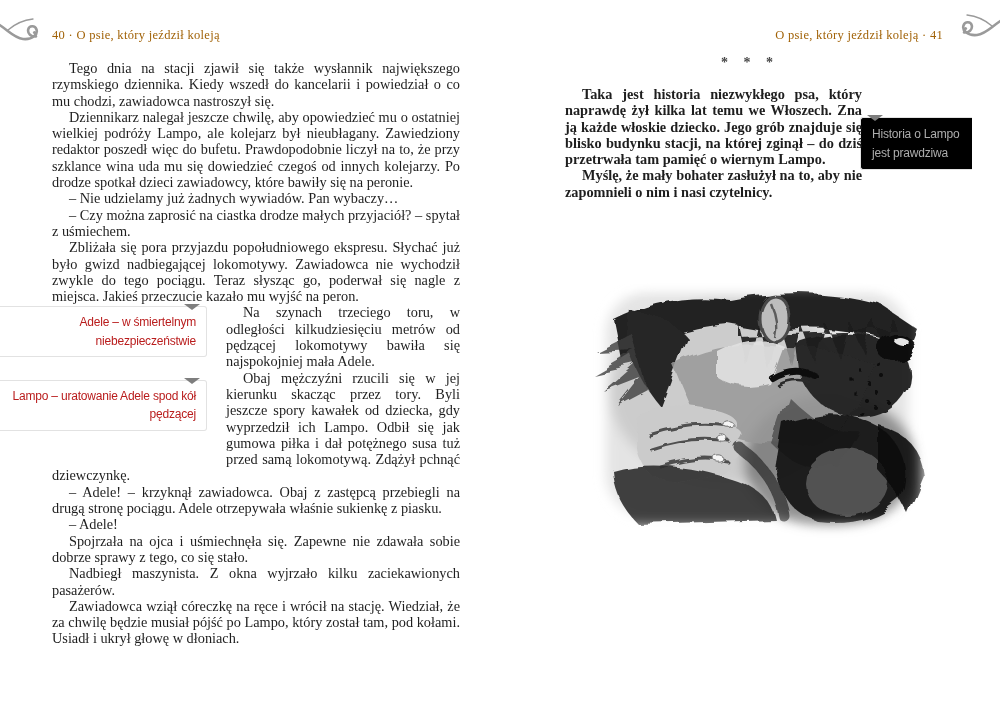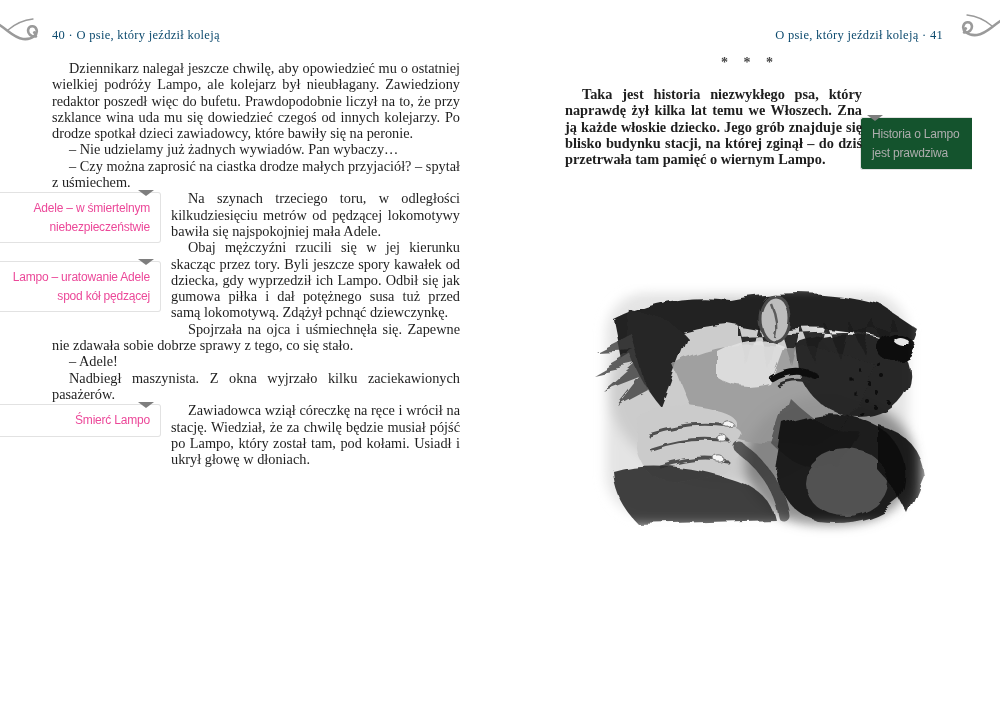--- a/index.html
+++ b/index.html
@@ -2,58 +2,58 @@
 <html lang="pl"><head>
 <meta charset="utf-8">
 <style>
   html,body{margin:0;padding:0;}
   body{
     width:1000px;height:707px;position:relative;background:#ffffff;
     font-family:"Liberation Serif", serif;color:#1e1e1e;overflow:hidden;
   }
   
   .running-head{
-    position:absolute;top:28px;font-size:12.5px;color:#0c4a6e;
+    position:absolute;top:28px;font-size:12.5px;color:#a16207;
     letter-spacing:.3px;white-space:nowrap;
   }
   .running-head.left{left:52px;}
   .running-head.right{right:57px;}
   
   .flourish{position:absolute;top:10px;width:52px;height:40px;}
   .flourish.left{left:0;}
   .flourish.right{right:0;top:6px;}
   
   .column{
     position:absolute;font-size:14.3px;line-height:16.3px;
     text-align:justify;color:#1e1e1e;
   }
   .col-left{left:52px;top:60px;width:408px;}
   .col-right{left:565px;top:86px;width:297px;font-weight:bold;}
   .column p{margin:0;text-indent:17px;}
   
   .note-left{
-    float:left;clear:left;width:161px;margin-left:-52px;margin-right:10px;
+    float:left;clear:left;width:207px;margin-left:-52px;margin-right:19px;
     box-sizing:border-box;background:#fff;
     border:1px solid #e2e2e2;border-left:none;border-radius:0 3px 3px 0;
     padding:6px 10px 6px 8px;text-align:right;position:relative;
     font-family:"Liberation Sans", sans-serif;font-size:12px;line-height:18.5px;
-    color:#ec4899;letter-spacing:-.2px;text-indent:0;
+    color:#b91c1c;letter-spacing:-.2px;text-indent:0;
   }
   .note-left::after{
     content:"";position:absolute;top:-3px;right:6px;width:0;height:0;
     border-left:8px solid transparent;border-right:8px solid transparent;
     border-top:6px solid #7e7e7e;
   }
   .note-a{margin-top:2px;margin-bottom:8px;}
   .note-b{margin-top:10px;margin-bottom:24px;}
   .note-c{margin-top:2px;margin-bottom:18px;}
   
   .note-right{
     position:absolute;left:860px;top:117px;width:112px;box-sizing:border-box;
-    background:#14532d;border:1px solid #e2e2e2;border-right:none;
+    background:#000000;border:1px solid #e2e2e2;border-right:none;
     border-radius:3px 0 0 3px;padding:7px 8px 7px 11px;text-align:left;
     font-family:"Liberation Sans", sans-serif;font-size:12px;line-height:18.5px;
     color:#adadad;letter-spacing:-.2px;
   }
   .note-right::after{
     content:"";position:absolute;top:-3px;left:6px;width:0;height:0;
     border-left:8px solid transparent;border-right:8px solid transparent;
     border-top:6px solid #7e7e7e;
   }
   
@@ -79,41 +79,44 @@
     <path d="M-2,14 C8,20 14,28 23,29 C33,30 38,24 36.5,19.5 C35,15 29,15.5 28.2,19.5 C27.4,23.5 31,27 36,26.5" stroke-width="2.6"></path>
     <path d="M8,20 C16,13 24,10 33,9" stroke-width="1.3"></path>
     <circle cx="34.5" cy="22.5" r="1.6" fill="#9a9a9a" stroke="none"></circle>
   </g>
 </svg>
 
 <div class="running-head left">40 · O psie, który jeździł koleją</div>
 <div class="running-head right">O psie, który jeździł koleją · 41</div>
 
 <div class="column col-left">
+  <p>Tego dnia na stacji zjawił się także wysłannik największego rzymskiego dziennika. Kiedy wszedł do kancelarii i powiedział o co mu chodzi, zawiadowca nastroszył się.</p>
   <p>Dziennikarz nalegał jeszcze chwilę, aby opowiedzieć mu o ostatniej wielkiej podróży Lampo, ale kolejarz był nieubłagany. Zawiedziony redaktor poszedł więc do bufetu. Prawdopodobnie liczył na to, że przy szklance wina uda mu się dowiedzieć czegoś od innych kolejarzy. Po drodze spotkał dzieci zawiadowcy, które bawiły się na peronie.</p>
   <p>– Nie udzielamy już żadnych wywiadów. Pan wybaczy…</p>
   <p>– Czy można zaprosić na ciastka drodze małych przyjaciół? – spytał z uśmiechem.</p>
+  <p>Zbliżała się pora przyjazdu popołudniowego ekspresu. Słychać już było gwizd nadbiegającej lokomotywy. Zawiadowca nie wychodził zwykle do tego pociągu. Teraz słysząc go, poderwał się nagle z miejsca. Jakieś przeczucie kazało mu wyjść na peron.</p>
   <div class="note-left note-a">Adele – w śmiertelnym niebezpieczeństwie</div>
   <p>Na szynach trzeciego toru, w odległości kilkudziesięciu metrów od pędzącej lokomotywy bawiła się najspokojniej mała Adele.</p>
   <div class="note-left note-b">Lampo – uratowanie Adele spod kół pędzącej</div>
   <p>Obaj mężczyźni rzucili się w jej kierunku skacząc przez tory. Byli jeszcze spory kawałek od dziecka, gdy wyprzedził ich Lampo. Odbił się jak gumowa piłka i dał potężnego susa tuż przed samą lokomotywą. Zdążył pchnąć dziewczynkę.</p>
+  <p>– Adele! – krzyknął zawiadowca. Obaj z zastępcą przebiegli na drugą stronę pociągu. Adele otrzepywała właśnie sukienkę z piasku.</p>
+  <p>– Adele!</p>
   <p>Spojrzała na ojca i uśmiechnęła się. Zapewne nie zdawała sobie dobrze sprawy z tego, co się stało.</p>
-  <p>– Adele!</p>
   <p>Nadbiegł maszynista. Z okna wyjrzało kilku zaciekawionych pasażerów.</p>
-  <div class="note-left note-c">Śmierć Lampo</div>
   <p>Zawiadowca wziął córeczkę na ręce i wrócił na stację. Wiedział, że za chwilę będzie musiał pójść po Lampo, który został tam, pod kołami. Usiadł i ukrył głowę w dłoniach.</p>
 
 </div>
 
 <div class="separator">* * *</div>
 
 <div class="note-right">Historia o Lampo jest prawdziwa</div>
 
 <div class="column col-right">
   <p>Taka jest historia niezwykłego psa, który naprawdę żył kilka lat temu we Włoszech. Zna ją każde włoskie dziecko. Jego grób znajduje się blisko budynku stacji, na której zginął – do dziś przetrwała tam pamięć o wiernym Lampo.</p>
+  <p>Myślę, że mały bohater zasłużył na to, aby nie zapomnieli o nim i nasi czytelnicy.</p>
 </div>
 
 <svg class="illustration" viewBox="0 0 356 264" aria-hidden="true">
   <defs>
     <filter id="soft" x="-30%" y="-30%" width="160%" height="160%">
         <feGaussianBlur stdDeviation="6"></feGaussianBlur>
       </filter>
     <filter id="soft2" x="-30%" y="-30%" width="160%" height="160%">
         <feGaussianBlur stdDeviation="7"></feGaussianBlur>
       </filter>

